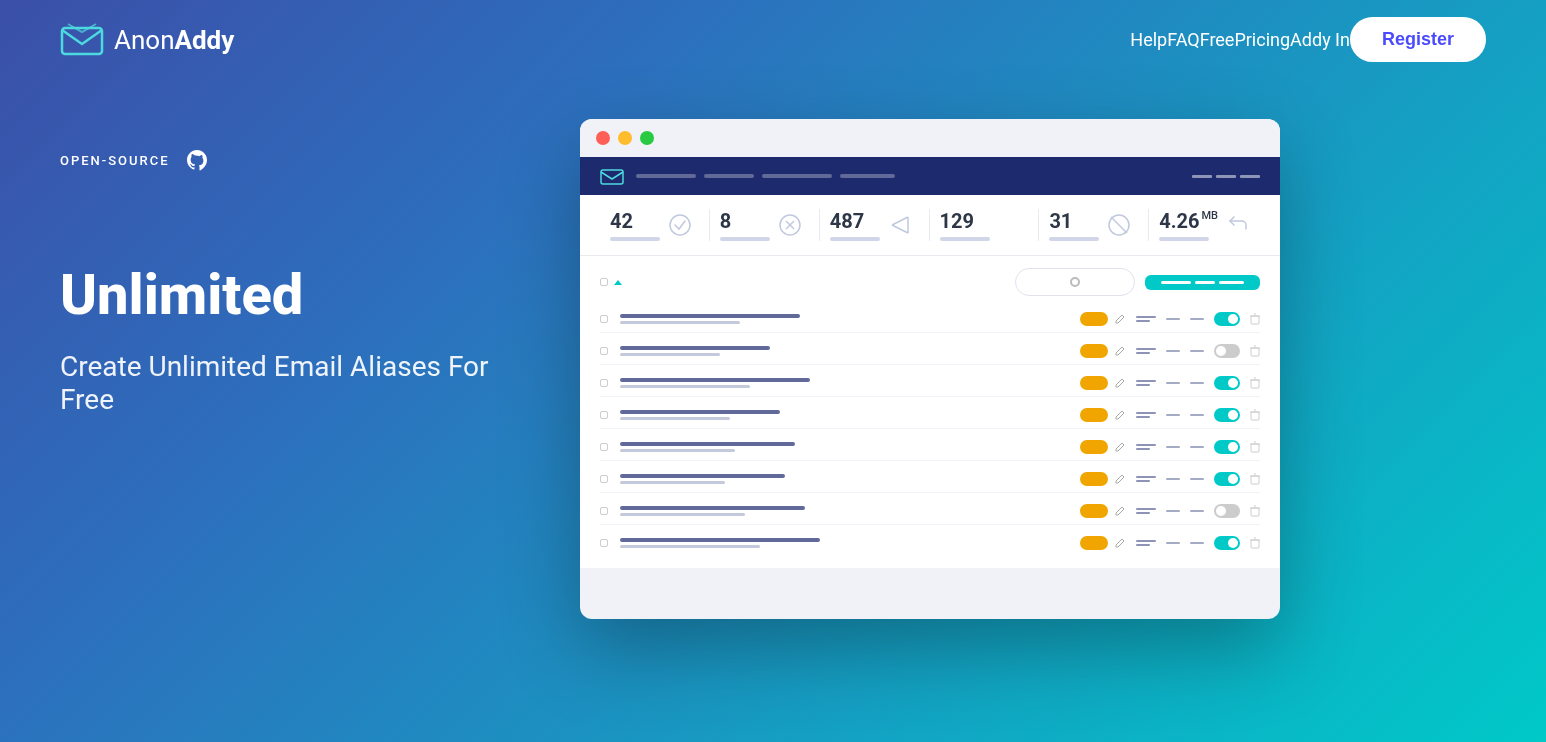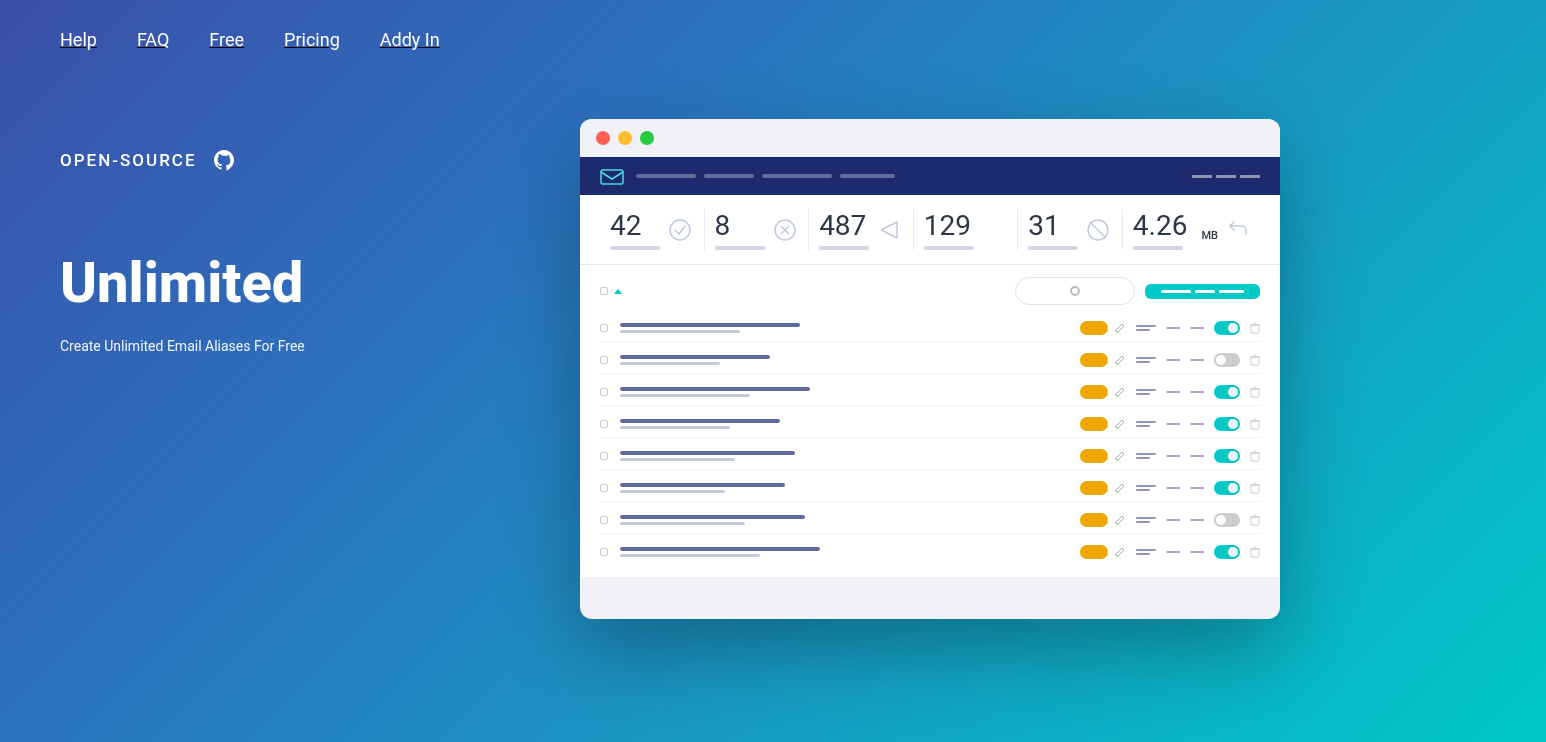--- a/index.html
+++ b/index.html
@@ -35,22 +35,20 @@
       font-size: 26px;
       color: white;
       font-weight: 400;
     }
     .logo-text strong {
       font-weight: 700;
     }
     .nav-links {
       display: flex;
       align-items: center;
-      gap: 40px;
-      text-decoration: underline;
     }
     .nav-link {
       color: white;
       font-size: 18px;
       text-decoration: none;
       font-weight: 400;
       cursor: pointer;
     }
     .nav-register {
       background: white;
@@ -72,40 +70,40 @@
     }
     .hero-left {
       flex: 0 0 460px;
       padding-top: 30px;
     }
     .open-source-label {
       display: flex;
       align-items: center;
       gap: 16px;
       color: white;
-      font-size: 17px;
+      font-size: 13px;
       letter-spacing: 2px;
       text-transform: uppercase;
       font-weight: 500;
-      margin-bottom: 20px;
+      margin-bottom: 32px;
     }
     .github-icon {
       display: inline-block;
       width: 22px;
       height: 22px;
     }
     .hero-title {
       font-size: 56px;
       font-weight: 800;
       color: white;
       line-height: 1.1;
       margin-bottom: 24px;
     }
     .hero-subtitle {
-      font-size: 14px;
+      font-size: 28px;
       color: rgba(255,255,255,0.92);
       font-weight: 400;
       margin-bottom: 47px;
     }
     .cta-button {
       background: white;
       color: #2d4fa8;
       border: none;
       border-radius: 40px;
       padding: 18px 42px;
@@ -185,22 +183,22 @@
     .stat-item {
       flex: 1;
       display: flex;
       align-items: center;
       gap: 8px;
       border-right: 1px solid #e8eaf0;
       padding: 0 10px;
     }
     .stat-item:last-child { border-right: none; }
     .stat-num {
-      font-size: 28px;
-      font-weight: 400;
+      font-size: 20px;
+      font-weight: 700;
       color: #2d3748;
     }
     .stat-num-small {
       font-size: 11px;
       font-weight: 500;
       color: #2d3748;
     }
     .stat-label-line {
       width: 50px;
       height: 4px;
@@ -325,26 +323,37 @@
       background: white;
       top: 2px;
     }
     .toggle-on::after { right: 2px; }
     .toggle-off::after { left: 2px; }
   </style>
 </head>
 <body>
 
 <nav class="navbar">
+  <div class="logo-area">
+    <svg class="logo-icon" viewBox="0 0 44 36" fill="none">
+      <rect x="2" y="6" width="40" height="26" rx="3" fill="none" stroke="#4dd9e0" stroke-width="2.5"></rect>
+      <polyline points="2,8 22,22 42,8" fill="none" stroke="#4dd9e0" stroke-width="2.5"></polyline>
+      <path d="M8 2 L22 10 L36 2" fill="none" stroke="#4dd9e0" stroke-width="2" opacity="0.7"></path>
+    </svg>
+    <span class="logo-text">
+      <span>Anon</span><strong>Addy</strong>
+    </span>
+  </div>
   <div class="nav-links">
     <a class="nav-link">Help</a>
     <a class="nav-link">FAQ</a>
     <a class="nav-link">Free</a>
     <a class="nav-link">Pricing</a>
     <a class="nav-link">Addy In</a>
+    <button class="nav-register">Register</button>
   </div>
 </nav>
 
 <section class="hero">
 
   <div class="hero-left">
     <div class="open-source-label">
       <span>OPEN-SOURCE</span>
       <svg class="github-icon" viewBox="0 0 22 22" fill="white">
         <path d="M11 1C5.477 1 1 5.477 1 11c0 4.418 2.865 8.166 6.839 9.489.5.092.682-.217.682-.482 0-.237-.009-.868-.013-1.703-2.782.604-3.369-1.341-3.369-1.341-.454-1.154-1.11-1.462-1.11-1.462-.908-.62.069-.608.069-.608 1.003.07 1.531 1.03 1.531 1.03.892 1.529 2.341 1.087 2.91.831.092-.647.35-1.087.636-1.337-2.22-.253-4.555-1.11-4.555-4.943 0-1.091.39-1.984 1.029-2.682-.103-.253-.446-1.27.098-2.646 0 0 .84-.269 2.75 1.025A9.578 9.578 0 0111 6.836c.85.004 1.705.114 2.504.337 1.909-1.294 2.747-1.025 2.747-1.025.546 1.376.202 2.393.1 2.646.64.698 1.028 1.591 1.028 2.682 0 3.841-2.337 4.687-4.565 4.935.359.309.678.919.678 1.852 0 1.336-.012 2.415-.012 2.743 0 .267.18.579.688.481C18.137 19.163 21 15.418 21 11c0-5.523-4.477-10-10-10z"></path>
@@ -434,21 +443,21 @@
             <div class="stat-label-line"></div>
           </div>
           <svg width="24" height="24" viewBox="0 0 24 24" fill="none">
             <circle cx="12" cy="12" r="10" stroke="#c0c8de" stroke-width="1.5"></circle>
             <line x1="4" y1="4" x2="20" y2="20" stroke="#c0c8de" stroke-width="1.5"></line>
           </svg>
         </div>
 
         <div class="stat-item">
           <div class="stat-content">
-            <div style="display:flex;align-items:flex-end;gap:14px">
+            <div style="display:flex;align-items:flex-start;gap:2px">
               <span class="stat-num">4.26</span>
               <span class="stat-num-small">MB</span>
             </div>
             <div class="stat-label-line"></div>
           </div>
           <svg width="24" height="24" viewBox="0 0 24 24" fill="none">
             <polyline points="8,12 4,8 8,4" stroke="#c0c8de" stroke-width="1.5" stroke-linecap="round"></polyline>
             <path d="M4 8h12a4 4 0 0 1 4 4v4" stroke="#c0c8de" stroke-width="1.5" stroke-linecap="round"></path>
           </svg>
         </div>

